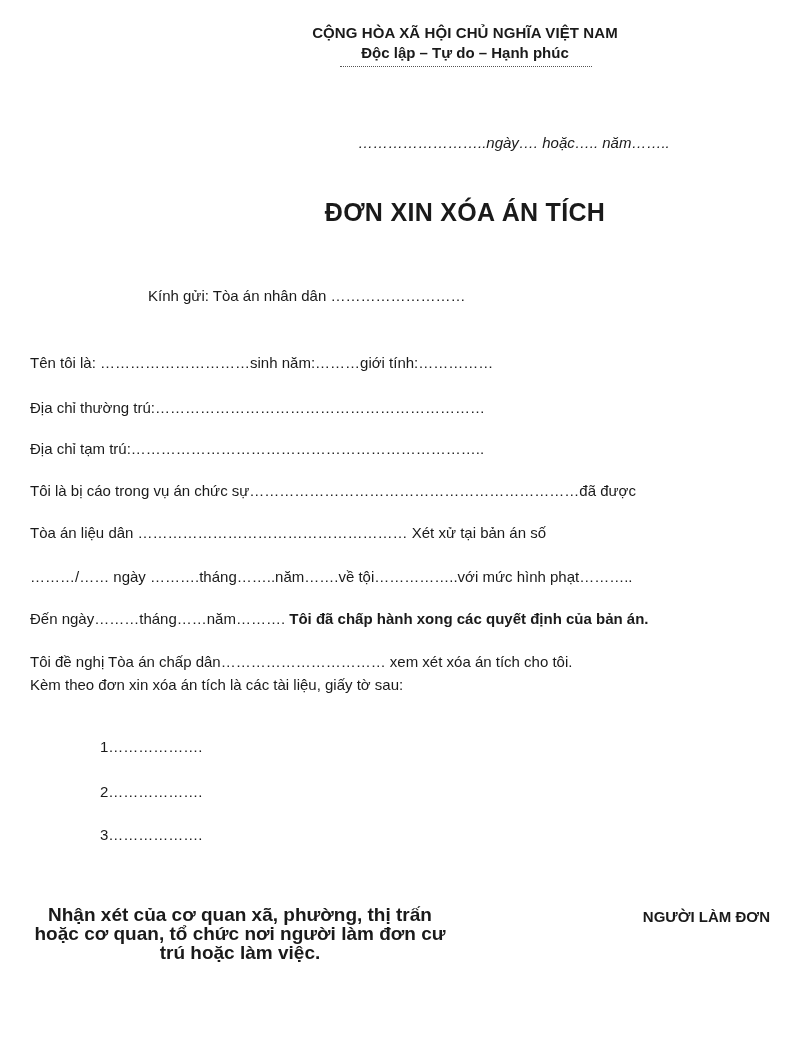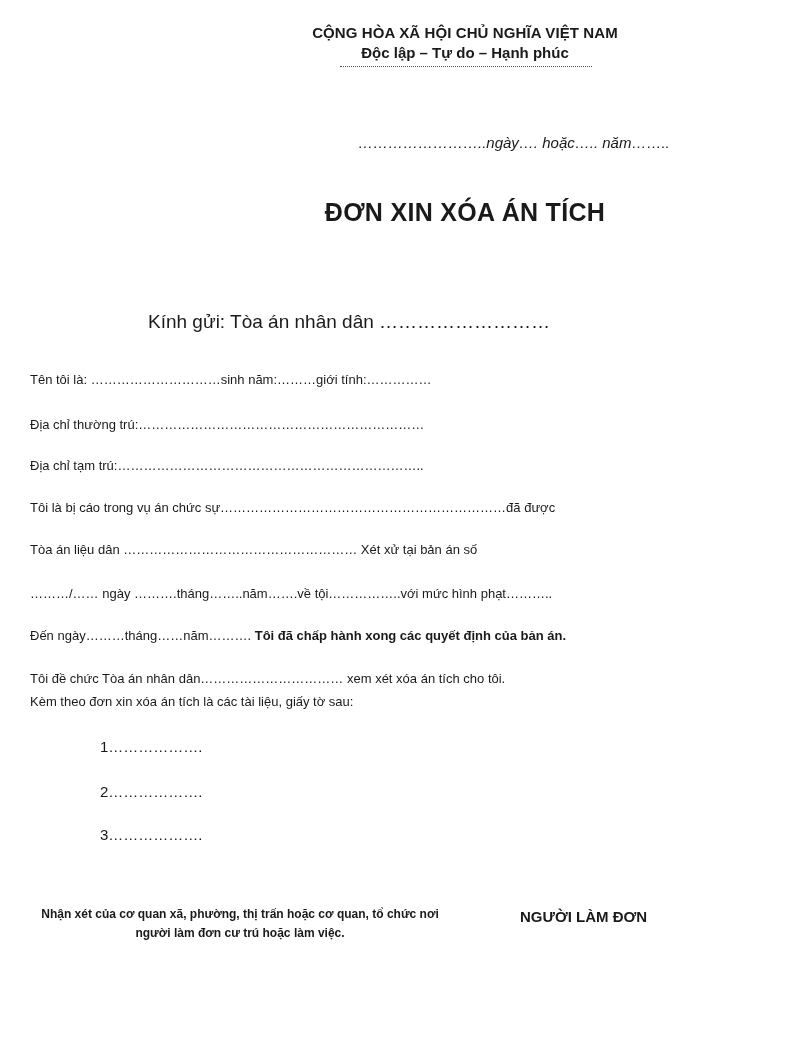--- a/index.html
+++ b/index.html
@@ -42,44 +42,42 @@
     }
     .title {
       left: 0; width: 930px; top: 198px;
       text-align: center;
       font-weight: bold;
       font-size: 25px;
       letter-spacing: 0.3px;
     }
     .recipient {
       left: 148px; top: 287px;
-      font-size: 19px;
-      margin-top: 24px;
+      font-size: 15px;
     }
     .line {
       left: 30px;
-      font-size: 13px;
-      margin-top: 18px;
+      font-size: 15px;
     }
     .b { font-weight: bold; text-align: right; }
     .att {
       left: 100px;
       font-size: 15px;
     }
     .left-sig {
       left: 30px; width: 420px; top: 905px;
       text-align: center;
       font-weight: bold;
-      font-size: 12px;
+      font-size: 19px;
       line-height: 19px;
       white-space: normal;
     }
     .right-sig {
       left: 520px; width: 250px; top: 907px;
-      text-align: left;
+      text-align: right;
       font-size: 15px;
       line-height: 19px;
     }
     .right-sig .t { font-weight: bold; display:block; }
     .right-sig .s { font-style: italic; display:block; }
   </style>
 </head>
 <body>
 
 <div class="abs nation">CỘNG HÒA XÃ HỘI CHỦ NGHĨA VIỆT NAM</div>
@@ -94,21 +92,21 @@
 
 <div class="abs line" style="top:354px">Tên tôi  là: …………………………sinh năm:………giới tính:……………</div>
 <div class="abs line" style="top:399px">Địa chỉ thường trú:…………………………………………………………</div>
 <div class="abs line" style="top:440px">Địa chỉ tạm trú:……………………………………………………………..</div>
 <div class="abs line" style="top:482px">Tôi là bị cáo trong vụ án chức sự…………………………………………………………đã được</div>
 <div class="abs line" style="top:524px">Tòa án liệu dân ……………………………………………… Xét xử tại bản án số</div>
 <div class="abs line" style="top:568px">………/…… ngày ……….tháng……..năm…….về tội……………..với mức hình phạt………..</div>
 <div class="abs line" style="top:610px">
   <span>Đến ngày………tháng……năm………. </span><span class="b">Tôi đã chấp hành xong các quyết định của bản án.</span>
 </div>
-<div class="abs line" style="top:653px">Tôi đề chức Tòa án nhân dân…………………………… xem xét  xóa án tích cho tôi.</div>
+<div class="abs line" style="top:653px">Tôi đề nghị Tòa án chấp dân…………………………… xem xét  xóa án tích cho tôi.</div>
 <div class="abs line" style="top:676px">Kèm theo đơn xin xóa án tích là các tài liệu, giấy tờ sau:</div>
 
 <div class="abs att" style="top:738px">1……………….</div>
 <div class="abs att" style="top:783px">2……………….</div>
 <div class="abs att" style="top:826px">3……………….</div>
 
 <div class="abs left-sig">Nhận xét của cơ quan xã, phường, thị trấn hoặc cơ quan, tổ chức nơi người làm đơn cư trú hoặc làm việc.</div>
 
 <div class="abs right-sig">
   <span class="t">NGƯỜI LÀM ĐƠN</span>

